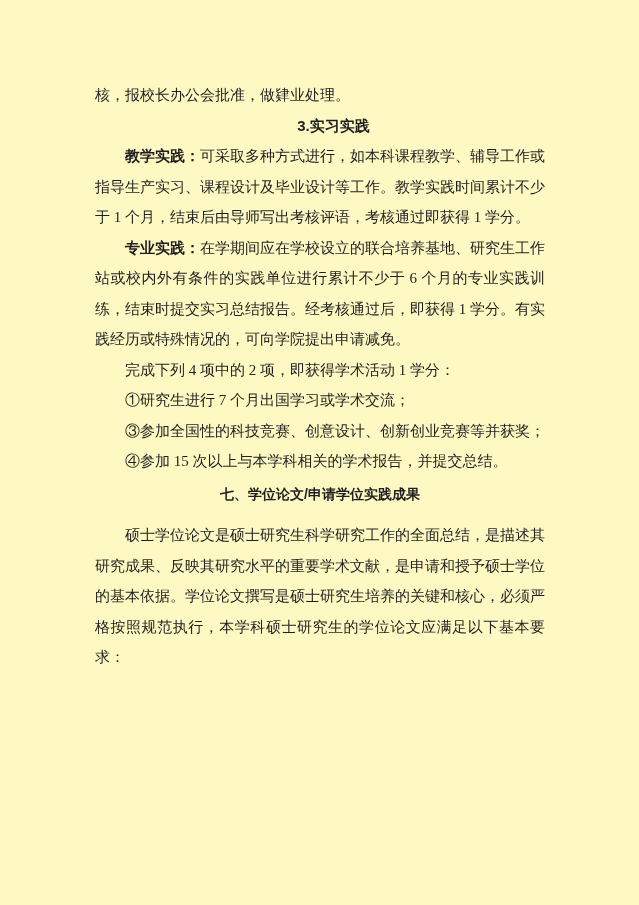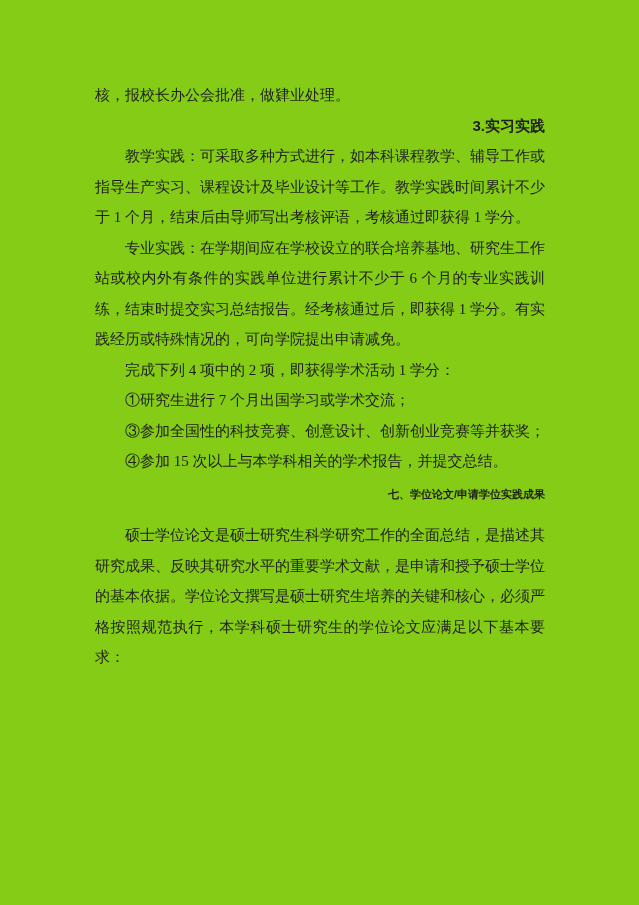--- a/index.html
+++ b/index.html
@@ -4,21 +4,21 @@
 <style>
   html, body {
     margin: 0;
     padding: 0;
     background: #ffffff;
   }
   .page {
     position: relative;
     width: 639px;
     height: 905px;
-    background: #84cc16;
+    background: #fef9c3;
     overflow: hidden;
   }
   .doc-body {
     position: absolute;
     left: 95px;
     top: 80px;
     width: 450px;
     font-family: "Liberation Serif", serif;
     font-size: 15px;
     line-height: 30.5px;
@@ -26,35 +26,35 @@
     text-align: justify;
   }
   .doc-body p {
     margin: 0;
     padding: 0;
   }
   .indent {
     text-indent: 30px;
   }
   .run-bold {
-    font-weight: normal;
+    font-weight: bold;
     font-family: "Liberation Sans", sans-serif;
   }
   .sub-heading {
     font-weight: bold;
     font-family: "Liberation Sans", sans-serif;
     text-indent: 27px;
-    text-align: right;
+    text-align: center;
   }
   .section-title {
     font-weight: bold;
     font-family: "Liberation Sans", sans-serif;
-    font-size: 11px;
+    font-size: 14px;
     margin: 2px 0 11px 0 !important;
-    text-align: right;
+    text-align: center;
   }
 </style>
 </head>
 <body>
 
 <div class="page">
   <div class="doc-body">
 
     <p>核，报校长办公会批准，做肄业处理。</p>
 

